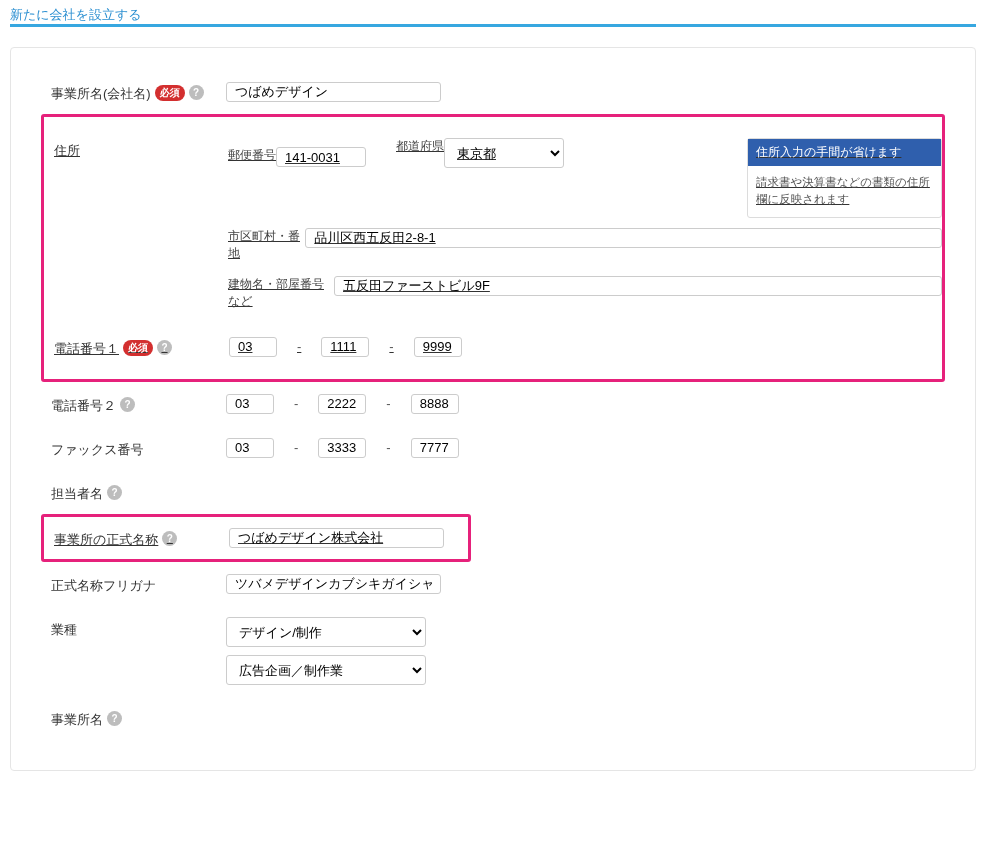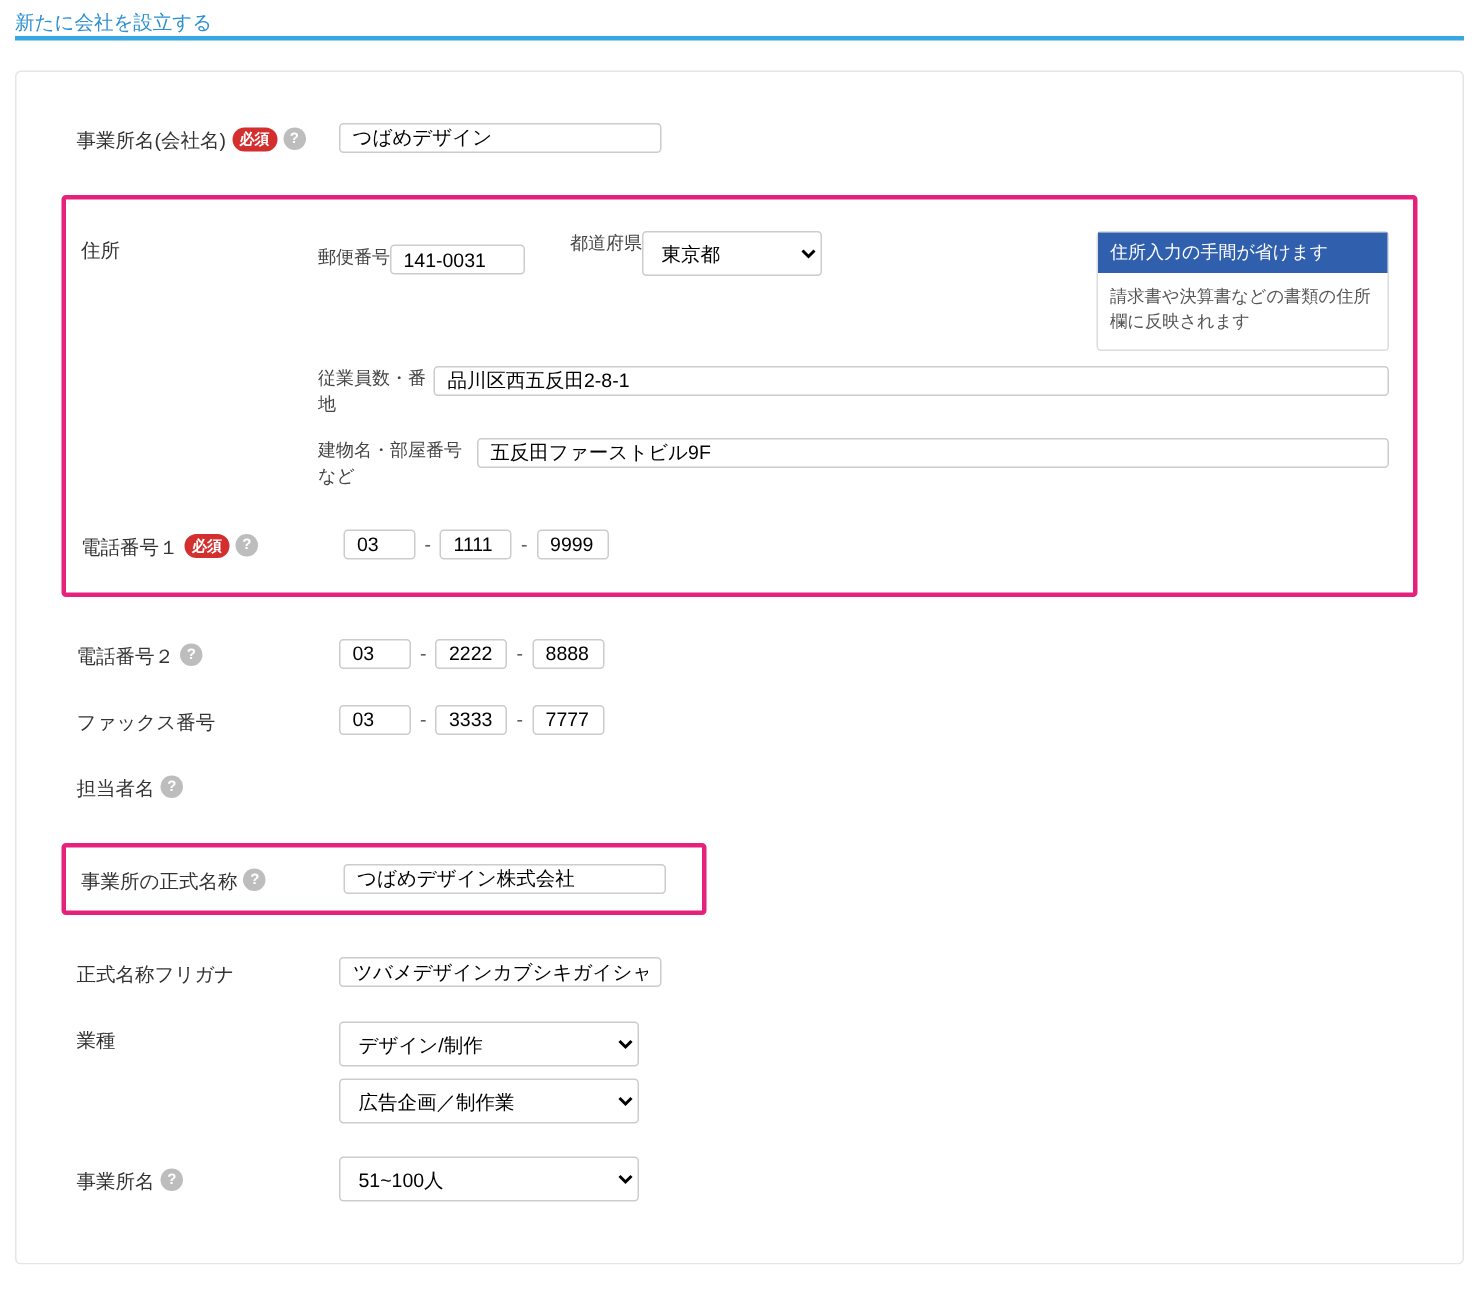--- a/index.html
+++ b/index.html
@@ -8,38 +8,38 @@
 .tabs { display: flex; gap: 10px; }
 .tab { padding: 8px 18px; background: #f1f1f1; color: #555; cursor: pointer; font-size: 13px; border-top-left-radius: 2px; border-top-right-radius: 2px; }
 .tab.active { background: #37a7e0; color: #fff; }
 .tab.active.highlight { outline: 3px solid #e6217b; outline-offset: 0; }
 .newlink { color: #2b8fd1; font-size: 13px; text-decoration: none; padding-right: 8px; }
 .panel { border: 1px solid #e5e5e5; border-radius: 4px; margin-top: 20px; padding: 22px 40px 30px 40px; }
 .row { display: flex; align-items: center; padding: 11px 0; }
 .row.top { align-items: flex-start; }
 .label-col { width: 175px; display: flex; align-items: flex-start; gap: 4px; font-size: 13px; color: #333; padding-top: 4px; }
 .field-col { flex: 1; display: flex; flex-direction: column; gap: 10px; }
-.hline { display: flex; align-items: center; gap: 6px; }
+.hline { display: flex; align-items: center; gap: 20px; }
 .req-badge { background: #d32f2f; color: #fff; font-size: 10px; padding: 1px 5px; border-radius: 8px; font-weight: bold; }
 .help-icon { display: inline-flex; width: 15px; height: 15px; border-radius: 50%; background: #bdbdbd; color: #fff; font-size: 10px; font-weight: bold; align-items: center; justify-content: center; }
 .sublabel { font-size: 12px; color: #444; margin-bottom: 4px; display: block; }
 input[type=text], select { border: 1px solid #ccc; border-radius: 3px; padding: 6px 8px; font-size: 13px; font-family: inherit; background: #fff; }
 input[type=text] { height: 20px; }
 select { height: 30px; padding-right: 20px; }
 .w-small { width: 48px; }
 .w-med { width: 90px; }
 .w-text { width: 215px; }
 .w-long { width: 690px; max-width: 100%; }
 .w-sel { width: 120px; }
 .w-selwide { width: 200px; }
 .sep { color: #555; }
 .note-box { border: 1px solid #dcdcdc; border-radius: 3px; width: 195px; font-size: 12px; margin-left: auto; }
 .note-title { background: #2f5fad; color: #fff; padding: 5px 8px; font-size: 12px; }
 .note-body { padding: 8px; color: #555; line-height: 1.5; font-size: 11.5px; }
-.hl-box { border: 3px solid #e6217b; border-radius: 3px; padding: 10px 16px 10px 10px; margin: 16px -10px; }
+.hl-box { border: 3px solid #e6217b; border-radius: 3px; padding: 10px 0 10px 10px; margin: 0 -10px; text-decoration: underline; }
 .addr-row { display: flex; align-items: flex-start; gap: 30px; }
 .addr-left { flex: 1; display: flex; flex-direction: column; gap: 14px; }
 .fieldblock { display: flex; flex-direction: row; }
 .inline-group { display: flex; gap: 30px; align-items: flex-end; }
 .stack-selects { display: flex; flex-direction: column; gap: 8px; }
 </style>
 </head>
 <body>
 
 <div class="topbar">
@@ -78,21 +78,21 @@
                 <select class="w-sel"><option>東京都</option></select>
               </div>
             </div>
           </div>
           <div class="note-box">
             <div class="note-title">住所入力の手間が省けます</div>
             <div class="note-body">請求書や決算書などの書類の住所欄に反映されます</div>
           </div>
         </div>
         <div class="fieldblock">
-          <span class="sublabel">従業員数・番地</span>
+          <span class="sublabel">市区町村・番地</span>
           <input type="text" class="w-long" value="品川区西五反田2-8-1" style="">
         </div>
         <div class="fieldblock">
           <span class="sublabel">建物名・部屋番号など</span>
           <input type="text" class="w-long" value="五反田ファーストビル9F" style="">
         </div>
       </div>
     </div>
 
     <div class="row">
@@ -183,18 +183,15 @@
         <select class="w-selwide"><option>広告企画／制作業</option></select>
       </div>
     </div>
   </div>
 
   <div class="row">
     <div class="label-col">
       <span>事業所名</span>
       <span class="help-icon">?</span>
     </div>
-    <div class="field-col">
-      <select class="w-selwide"><option>51~100人</option></select>
-    </div>
   </div>
 
 </div>
 
 </body></html>

